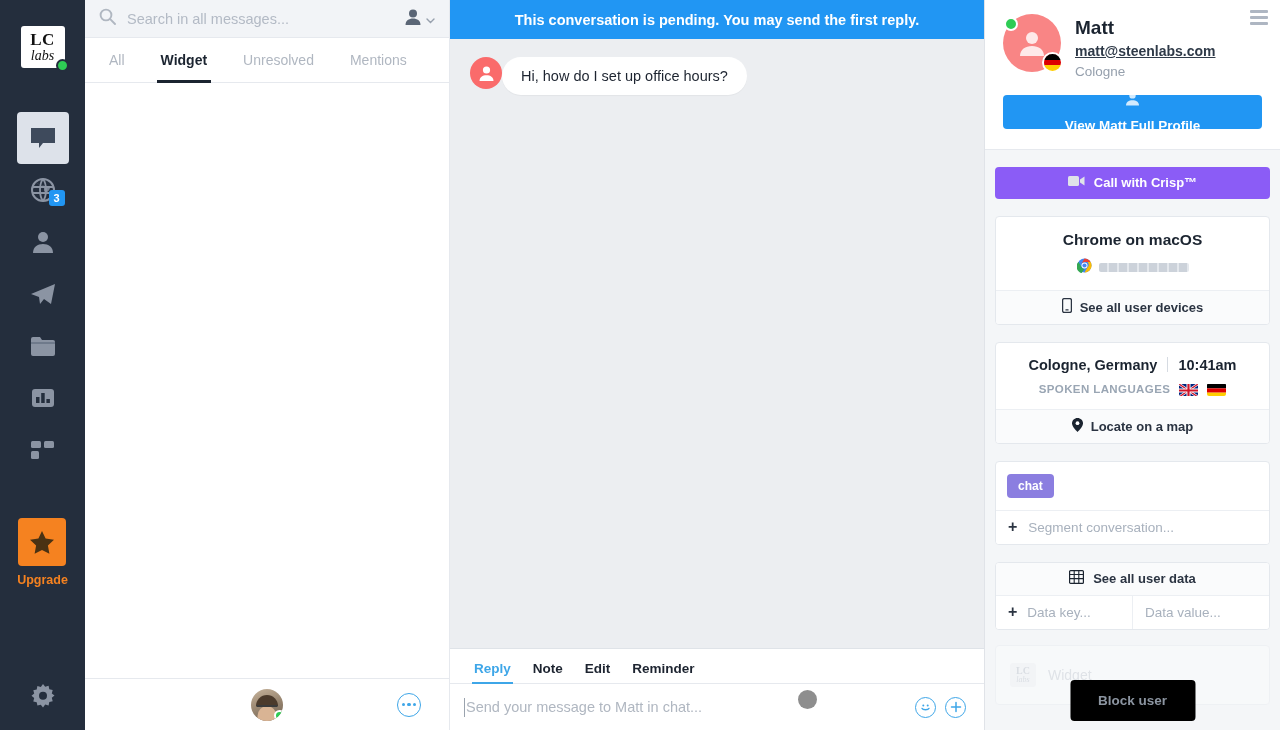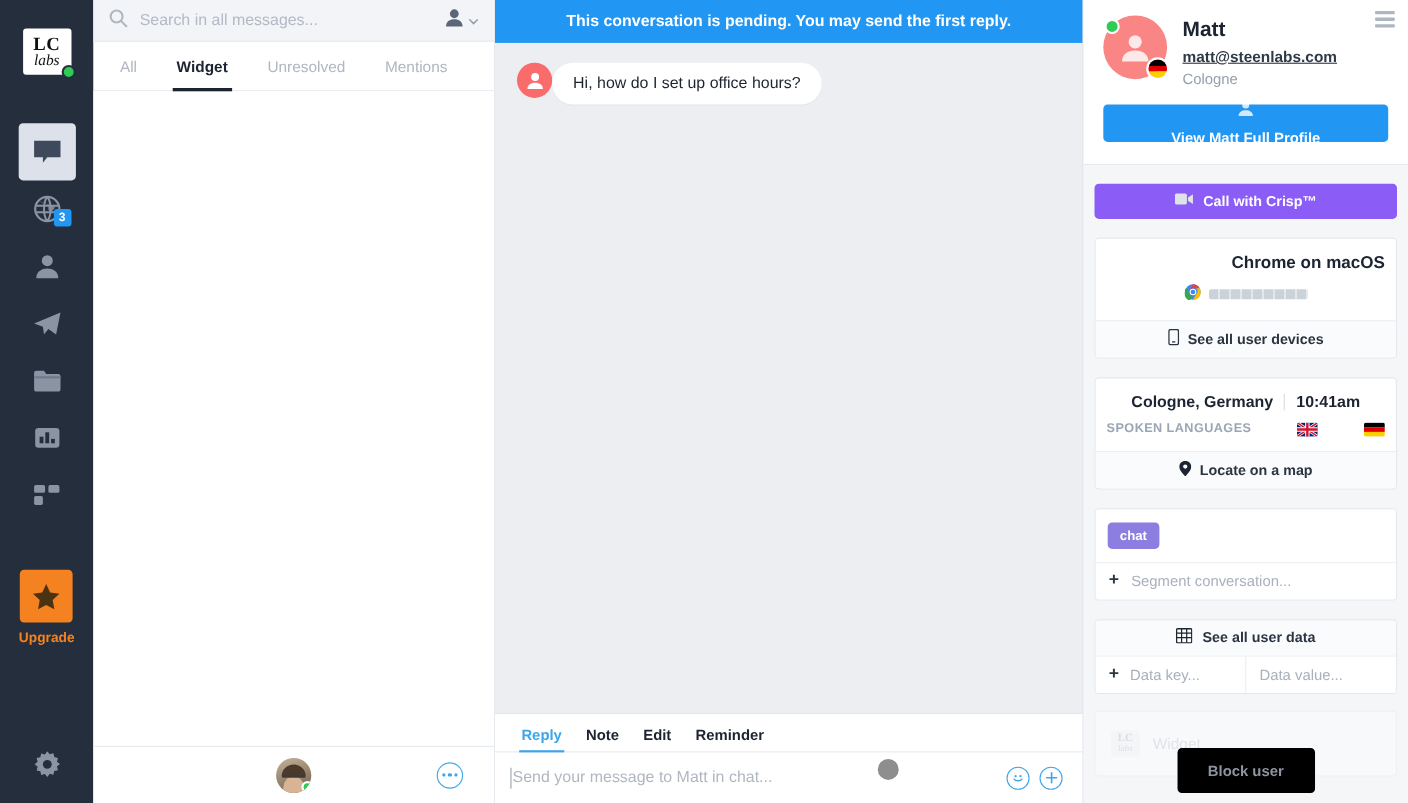--- a/index.html
+++ b/index.html
@@ -211,35 +211,35 @@
   .btn-dark {
     height: 32px; background: #8b5cf6; border-radius: 4px; color: #fff;
     font-size: 13px; font-weight: bold; display: flex; align-items: center;
     justify-content: center; gap: 9px; cursor: pointer;
   }
   .card {
     background: #fff; border: 1px solid #e4e8ed; border-radius: 4px;
     margin-top: 17px; overflow: hidden;
   }
   .card-main { padding: 14px 10px 13px 10px; text-align: center; }
-  .card-title { font-size: 15.5px; color: #1b2430; font-weight: bold; text-align: right; }
+  .card-title { font-size: 15.5px; color: #1b2430; font-weight: bold; }
   .redacted-row { display: flex; align-items: center; justify-content: center; gap: 7px; margin-top: 9px; }
   .redacted-bar {
     width: 90px; height: 9px; border-radius: 2px;
     background: repeating-linear-gradient(90deg,#ccd2da 0 8px,#e4e8ed 8px 10px);
   }
   .card-action {
     border-top: 1px solid #eceff3; height: 34px; display: flex; align-items: center;
     justify-content: center; gap: 8px; font-size: 13px; color: #2b3442;
     background: #fafbfc; cursor: pointer; font-weight: 600;
   }
   .loc-line { display: flex; align-items: center; justify-content: center; gap: 10px; font-size: 14.5px;
     color: #1b2430; font-weight: bold; }
   .loc-sep { width: 1px; height: 15px; background: #d6dbe2; }
-  .lang-line { display: flex; align-items: center; justify-content: space-between; gap: 23px; margin-top: 10px; }
+  .lang-line { display: flex; align-items: center; justify-content: center; gap: 9px; margin-top: 10px; }
   .lang-label { font-size: 11.5px; letter-spacing: .4px; color: #9aa6b4; font-weight: bold; }
   .flag-sq { width: 19px; height: 13px; border-radius: 2px; overflow: hidden; display: block; }
   .seg-card-body { padding: 12px 11px; }
   .seg-chip {
     display: inline-block; background: #8b7ee0; color: #fff; font-size: 12px;
     font-weight: bold; padding: 5px 11px; border-radius: 4px;
   }
   .plus-row {
     border-top: 1px solid #eceff3; height: 34px; display: flex; align-items: center;
     padding: 0 12px; gap: 11px; font-size: 13.5px; color: #a8b1bd; cursor: pointer; background:#fff;

